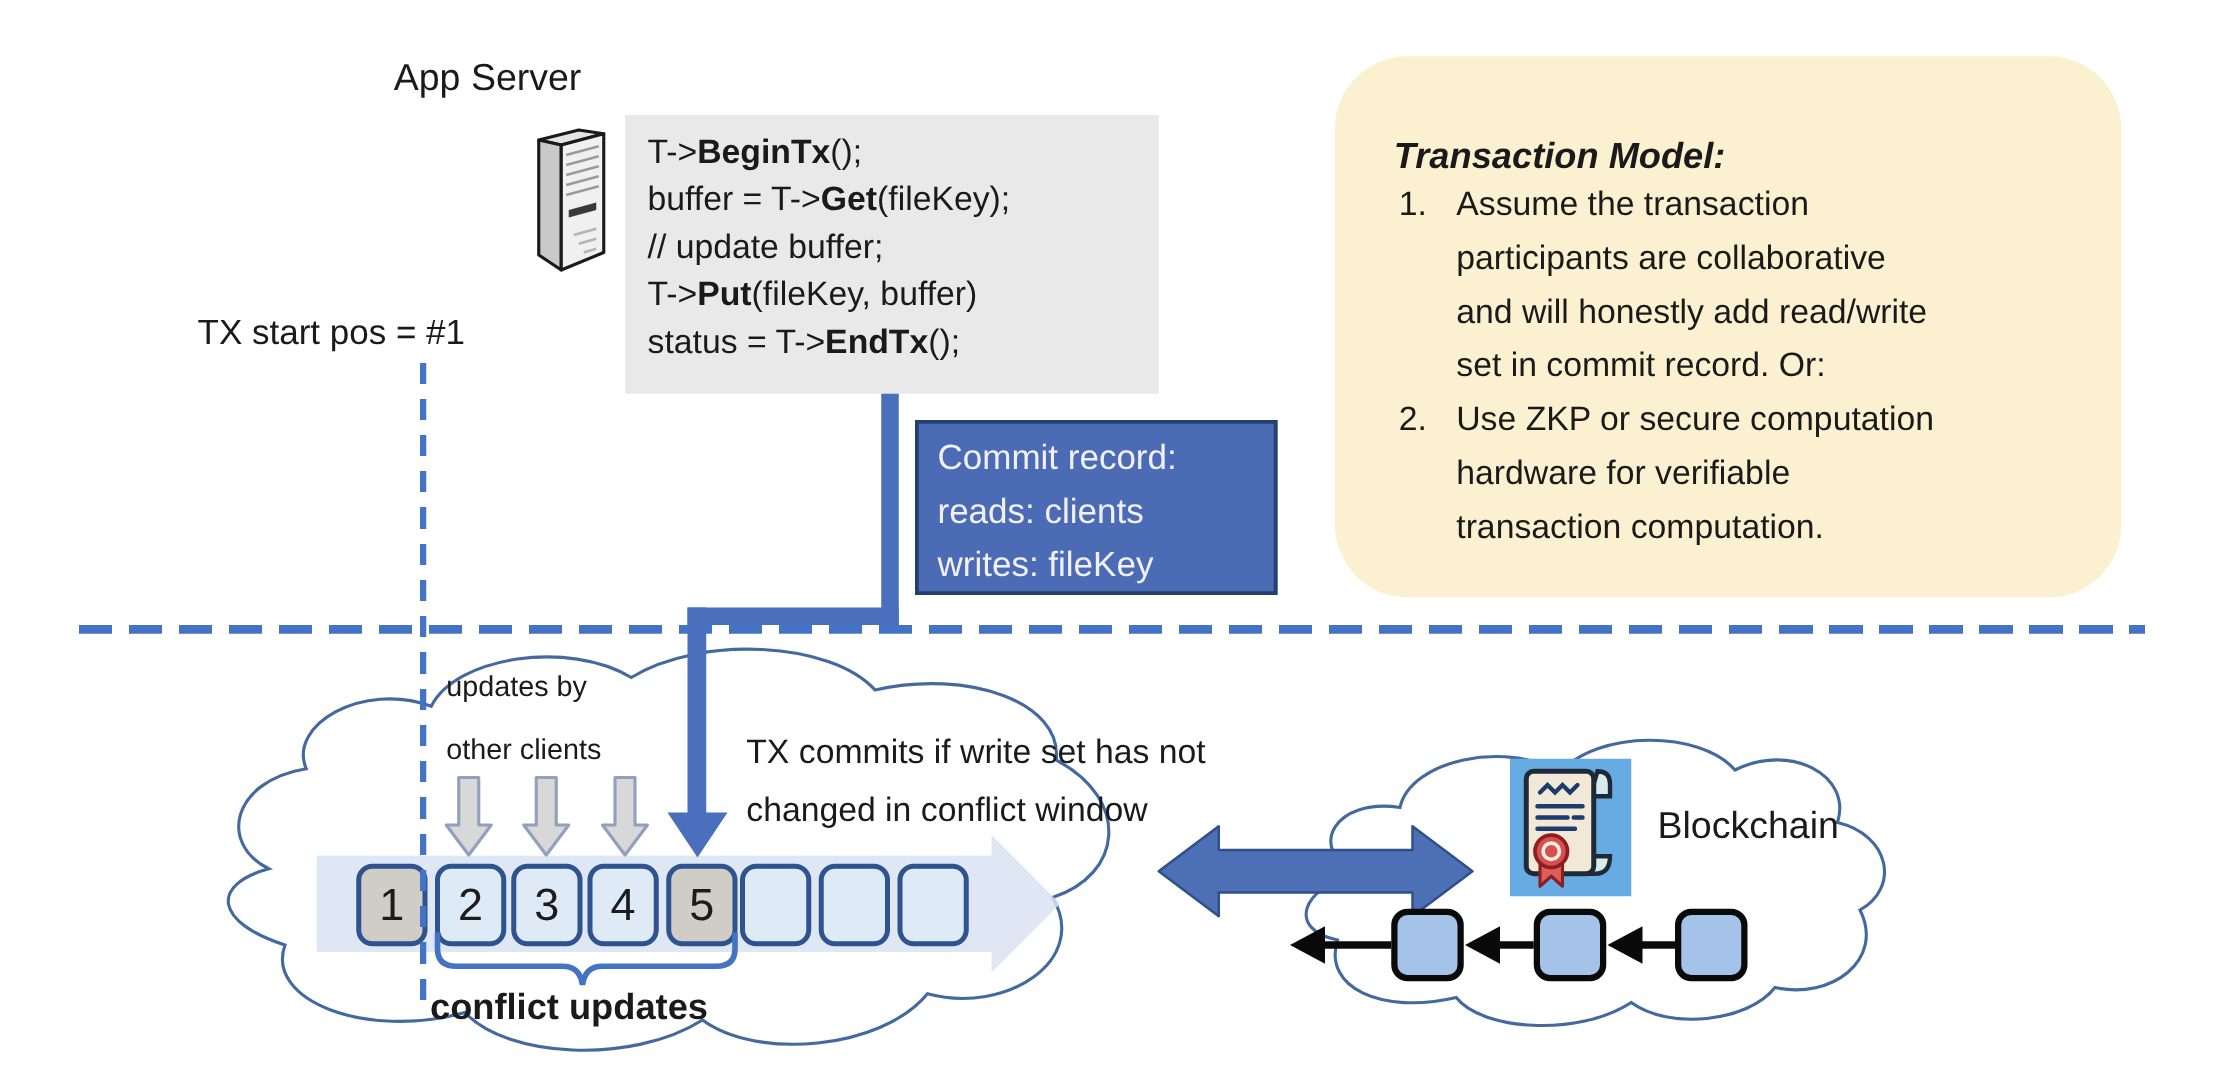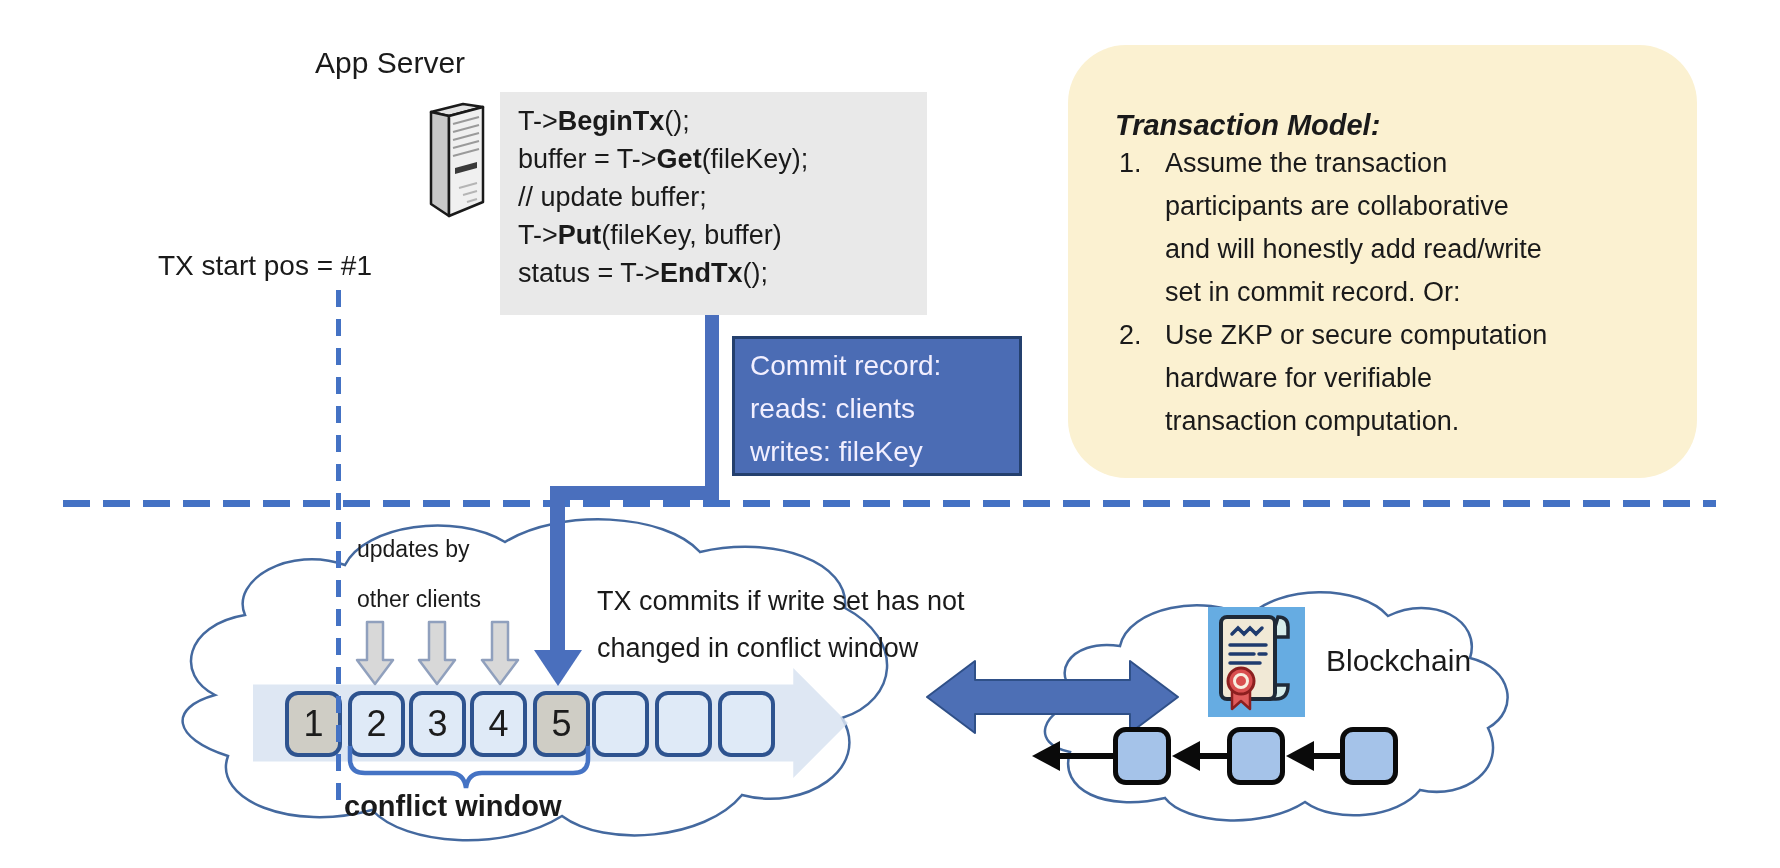--- a/index.html
+++ b/index.html
@@ -157,21 +157,21 @@
         </div>
       </div>
   </div>
 
   <div class="abs updates" style="left:357px;top:524px;">updates by
 other clients</div>
 
   <div class="abs plain" style="left:597px;top:578px;">TX commits if write set has not
 changed in conflict window</div>
 
-  <div class="abs cw-label" style="left:344px;top:790px;">conflict window</div>
+  <div class="abs cw-label" style="left:344px;top:790px;">conflict updates</div>
 
   <svg width="1780" height="868">
     <polygon points="927,697 975,661 975,680 1130,680 1130,661 1178,697 1130,733 1130,714 975,714 975,733" fill="#4d6fb5" stroke="#2f5088" stroke-width="2" stroke-linejoin="round"></polygon>
   </svg>
 
   <svg width="1780" height="868">
     <g stroke="#0a0a0a" stroke-width="6">
       <line x1="1056" y1="756" x2="1113" y2="756"></line>
       <line x1="1196" y1="756" x2="1227" y2="756"></line>
       <line x1="1310" y1="756" x2="1340" y2="756"></line>

